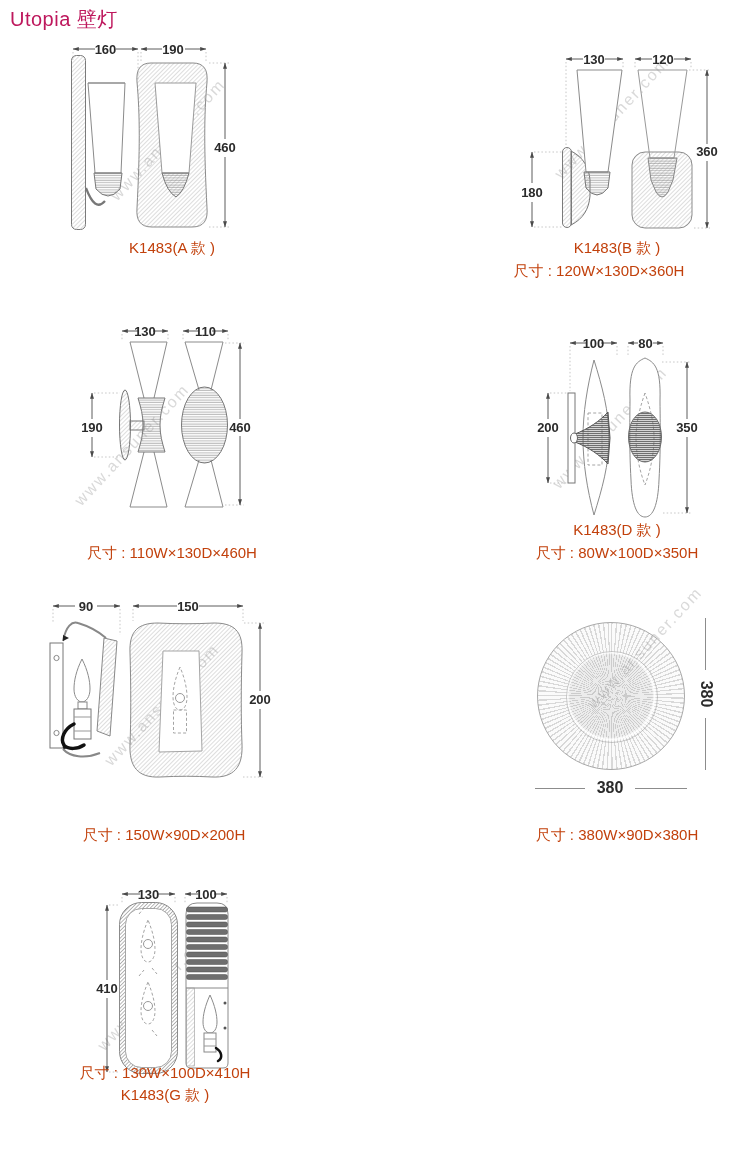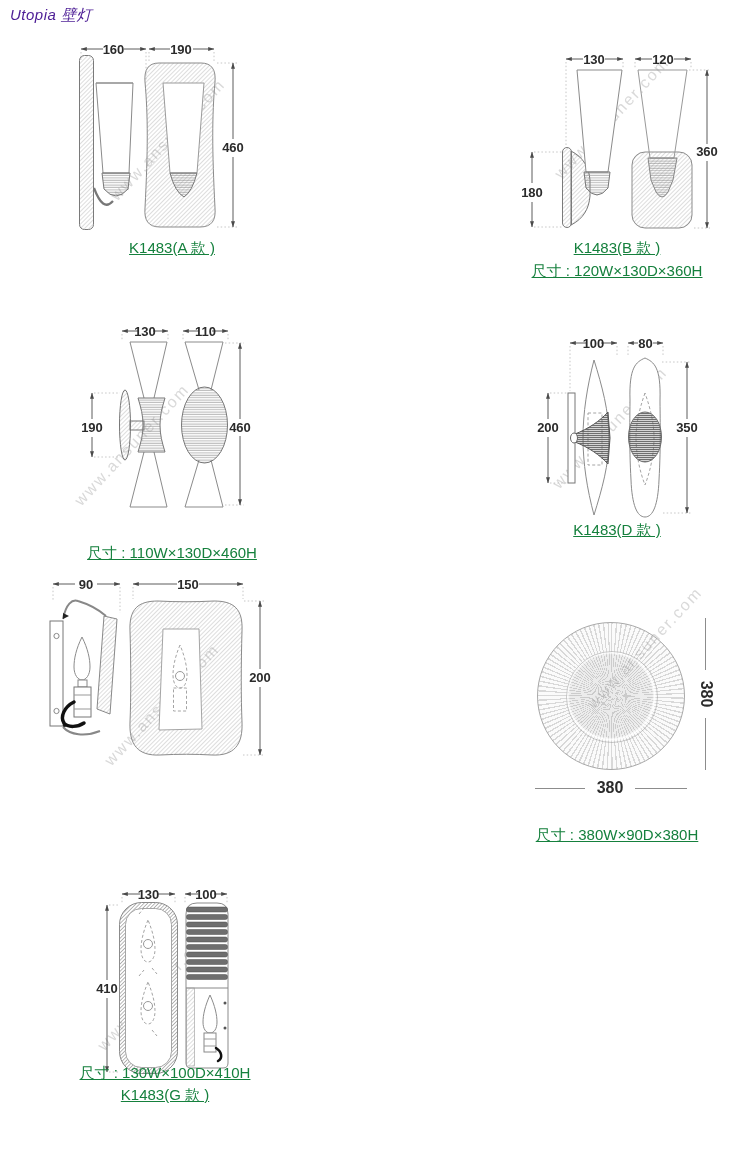--- a/index.html
+++ b/index.html
@@ -1,22 +1,22 @@
 <!DOCTYPE html>
 <html><head>
 <meta charset="utf-8">
 <style>
   html,body{margin:0;padding:0;background:#fff;}
   .page{position:relative;width:750px;height:1175px;background:#fff;overflow:hidden;
         font-family:"Liberation Sans",sans-serif;}
-  .title{position:absolute;left:10px;top:6px;font-size:15px;color:#4c1d95;letter-spacing:.5px;font-style:italic;}
+  .title{position:absolute;left:10px;top:6px;font-size:20px;color:#be185d;letter-spacing:.5px;}
   .wm{position:absolute;color:rgba(185,185,185,.55);font-size:16px;letter-spacing:2px;
       white-space:nowrap;transform:translate(-50%,-50%) rotate(-47deg);pointer-events:none;}
   .cell{position:absolute;}
-  .pl,.ps{position:absolute;text-align:center;color:#15803d;font-size:15px;line-height:17px;text-decoration:underline;}
+  .pl,.ps{position:absolute;text-align:center;color:#c2410c;font-size:15px;line-height:17px;}
   svg .dl{stroke:#4a4a4a;stroke-width:.9;fill:none;}
   svg .ext{stroke:#b8b8b8;stroke-width:.8;stroke-dasharray:1.5 2.2;fill:none;}
   svg .dt{font:bold 13px "Liberation Sans",sans-serif;fill:#2b2b2b;text-anchor:middle;}
   svg .o{fill:none;stroke:#8b8b8b;stroke-width:1;}
   svg .od{fill:#fff;stroke:#8b8b8b;stroke-width:1;}
   svg .dash{fill:none;stroke:#9a9a9a;stroke-width:.9;stroke-dasharray:3 2.2;}
   
   .fcircle{position:absolute;border-radius:50%;border:1px solid #a9a9a9;
     background:
       radial-gradient(circle, rgba(160,160,160,.22) 0%, rgba(165,165,165,.20) 40%, rgba(255,255,255,.85) 42%, rgba(225,225,225,.18) 44%, rgba(235,235,235,.10) 100%),
@@ -57,21 +57,21 @@
   <div class="title">Utopia 壁灯</div>
 
   <div class="wm" style="left:168px;top:140px">www.ansuner.com</div>
   <div class="wm" style="left:612px;top:118px">www.ansuner.com</div>
   <div class="wm" style="left:132px;top:445px">www.ansuner.com</div>
   <div class="wm" style="left:610px;top:428px">www.ansuner.com</div>
   <div class="wm" style="left:162px;top:705px">www.ansuner.com</div>
   <div class="wm" style="left:645px;top:648px">www.ansuner.com</div>
   <div class="wm" style="left:155px;top:990px">www.ansuner.com</div>
 
-  <div class="cell" style="left:56px;top:40px">
+  <div class="cell" style="left:48px;top:40px">
     <svg width="220" height="197" viewBox="0 0 220 197">
 
       <g>
         <rect x="23.5" y="15.5" width="14" height="174" rx="5" fill="url(#hd)" stroke="#7a7a7a"></rect>
         <path class="od" d="M40,43 L77,43 L73,133 L47,133 Z"></path>
         <path d="M40,43 L77,43" class="o"></path>
         <path d="M46,133 L74,133 L72,149 Q60,163 48,149 Z" fill="url(#hh)" stroke="#777"></path>
         <path d="M38,148 C44,164 50,169 57,161" fill="none" stroke="#777" stroke-width="2.2"></path>
       </g>
 
@@ -133,21 +133,21 @@
         <text class="dt" x="22" y="157">180</text>
         <line class="ext" x1="179" y1="30" x2="200" y2="30"></line>
           <line class="ext" x1="184" y1="188" x2="200" y2="188"></line>
         <line class="dl" x1="197" y1="104" x2="197" y2="30" marker-end="url(#ar)"></line>
         <line class="dl" x1="197" y1="121" x2="197" y2="188" marker-end="url(#ar)"></line>
         <text class="dt" x="197" y="116">360</text>
       </g>
     </svg>
   </div>
   <div class="pl" style="left:505px;top:239px;width:224px">K1483(B 款 )</div>
-  <div class="ps" style="left:505px;top:262px;width:224px">尺寸 : 120W×130D×360H</div>
+  <div class="ps" style="left:487px;top:262px;width:224px">尺寸 : 120W×130D×360H</div>
 
   <div class="cell" style="left:60px;top:315px">
     <svg width="220" height="205" viewBox="0 0 220 205">
       <g>
         <line class="o" x1="70" y1="27" x2="107" y2="27"></line>
         <line class="o" x1="70" y1="27" x2="84" y2="83"></line>
           <line class="o" x1="107" y1="27" x2="94" y2="83"></line>
         <line class="o" x1="84" y1="137" x2="70" y2="192"></line>
           <line class="o" x1="94" y1="137" x2="107" y2="192"></line>
         <line class="o" x1="70" y1="192" x2="107" y2="192"></line>
@@ -222,22 +222,23 @@
         <text class="dt" x="38" y="117">200</text>
         <line class="ext" x1="152" y1="47" x2="181" y2="47"></line>
           <line class="ext" x1="153" y1="198" x2="181" y2="198"></line>
         <line class="dl" x1="177" y1="104" x2="177" y2="47" marker-end="url(#ar)"></line>
         <line class="dl" x1="177" y1="122" x2="177" y2="198" marker-end="url(#ar)"></line>
         <text class="dt" x="177" y="117">350</text>
       </g>
     </svg>
   </div>
   <div class="pl" style="left:505px;top:521px;width:224px">K1483(D 款 )</div>
-
-  <div class="cell" style="left:30px;top:559px">
+  <div class="ps" style="left:505px;top:544px;width:224px">尺寸 : 80W×100D×350H</div>
+
+  <div class="cell" style="left:30px;top:581px">
     <svg width="260" height="210" viewBox="0 0 260 210">
       <g>
         <rect x="20" y="62" width="13" height="105" fill="#fff" stroke="#777"></rect>
         <circle cx="26.5" cy="77" r="2.6" fill="none" stroke="#888"></circle>
         <circle cx="26.5" cy="152" r="2.6" fill="none" stroke="#888"></circle>
         <path d="M33,60 C36,45 42,40 48,42 C58,45 68,50 76,57" fill="none" stroke="#888" stroke-width="2"></path>
         <path d="M74,57 L87,60 L80,155 L67,150 Z" fill="url(#hd)" stroke="#888"></path>
         <path d="M33,54 l6,3 l-6,3 z" fill="#222"></path>
           <path d="M33,163 l6,3 l-6,3 z" fill="#222"></path>
         <path class="od" d="M52,78 C46,90 44,100 44,108 C44,116 48,121 52,121 C56,121 60,116 60,108 C60,100 58,90 52,78 Z"></path>
@@ -267,20 +268,21 @@
         <line class="dl" x1="169" y1="25" x2="213" y2="25" marker-end="url(#ar)"></line>
         <text class="dt" x="158" y="29.5">150</text>
         <line class="ext" x1="214" y1="42" x2="234" y2="42"></line>
           <line class="ext" x1="213" y1="196" x2="234" y2="196"></line>
         <line class="dl" x1="230" y1="110" x2="230" y2="42" marker-end="url(#ar)"></line>
         <line class="dl" x1="230" y1="128" x2="230" y2="196" marker-end="url(#ar)"></line>
         <text class="dt" x="230" y="123">200</text>
       </g>
     </svg>
   </div>
+  <div class="ps" style="left:30px;top:826px;width:268px">尺寸 : 150W×90D×200H</div>
 
   <div class="cell" style="left:510px;top:590px;width:230px;height:210px">
     <div class="fcircle" style="left:27px;top:32px;width:146px;height:146px">
       <div class="inner"></div>
     </div>
     <div class="fline-h" style="left:25px;top:198px;width:50px"></div>
     <div class="fline-h" style="left:125px;top:198px;width:52px"></div>
     <div class="fdim" style="left:100px;top:198px">380</div>
     <div class="fline-v" style="left:195px;top:28px;height:52px"></div>
     <div class="fline-v" style="left:195px;top:128px;height:52px"></div>

